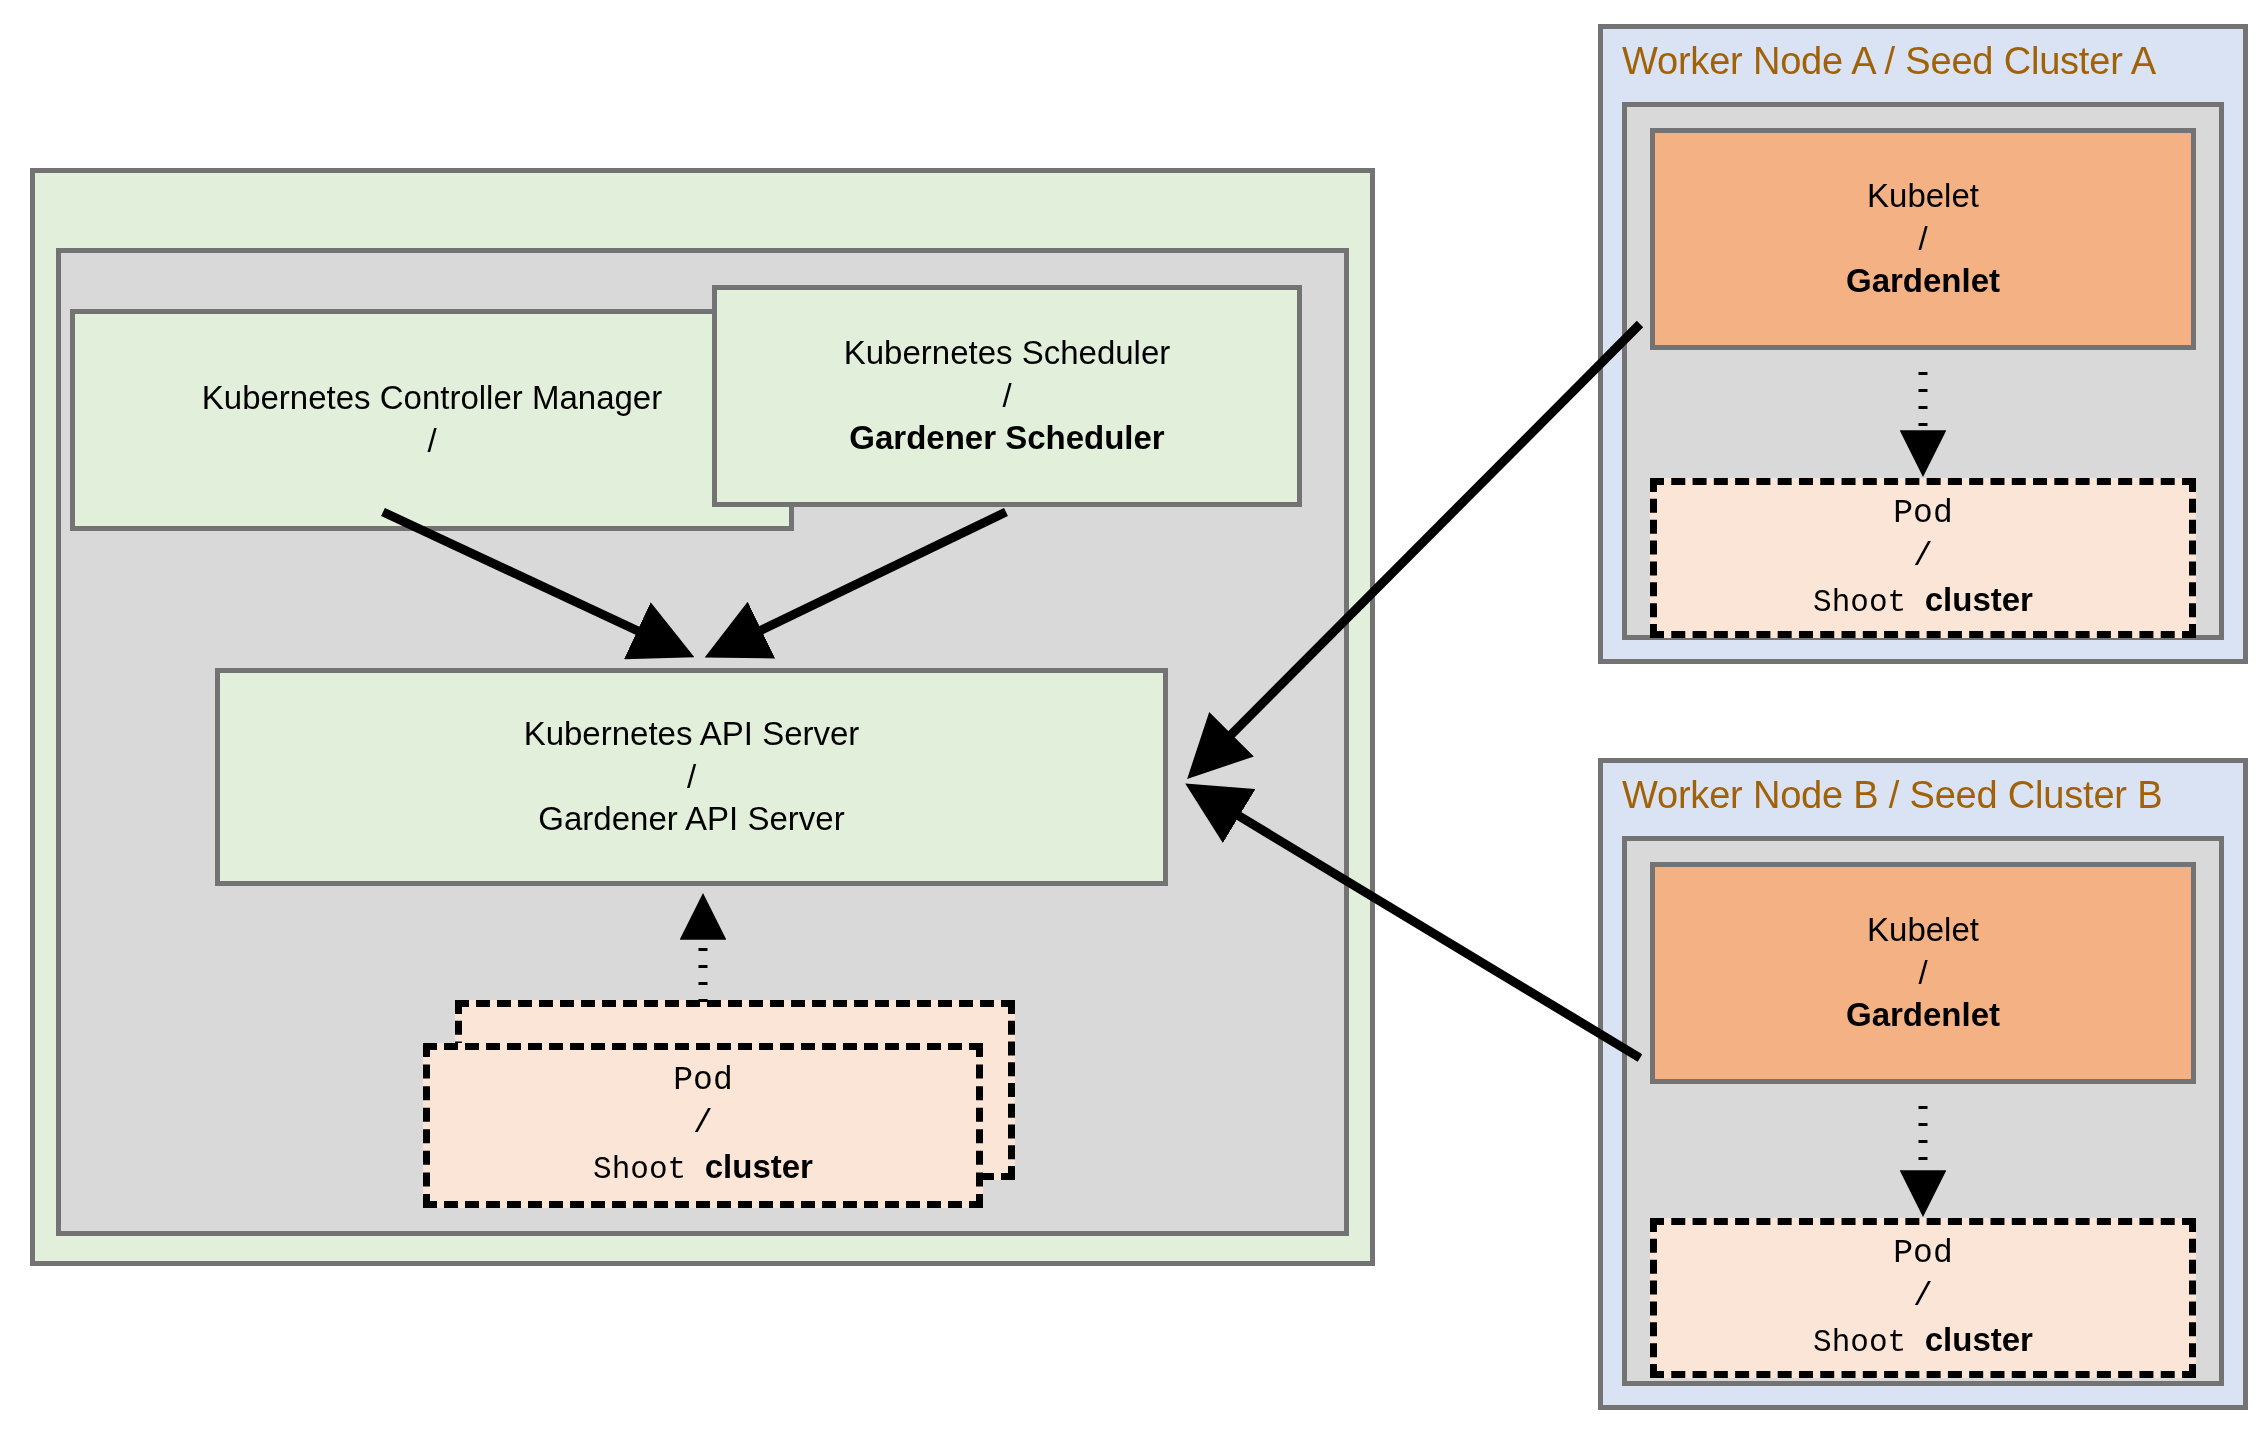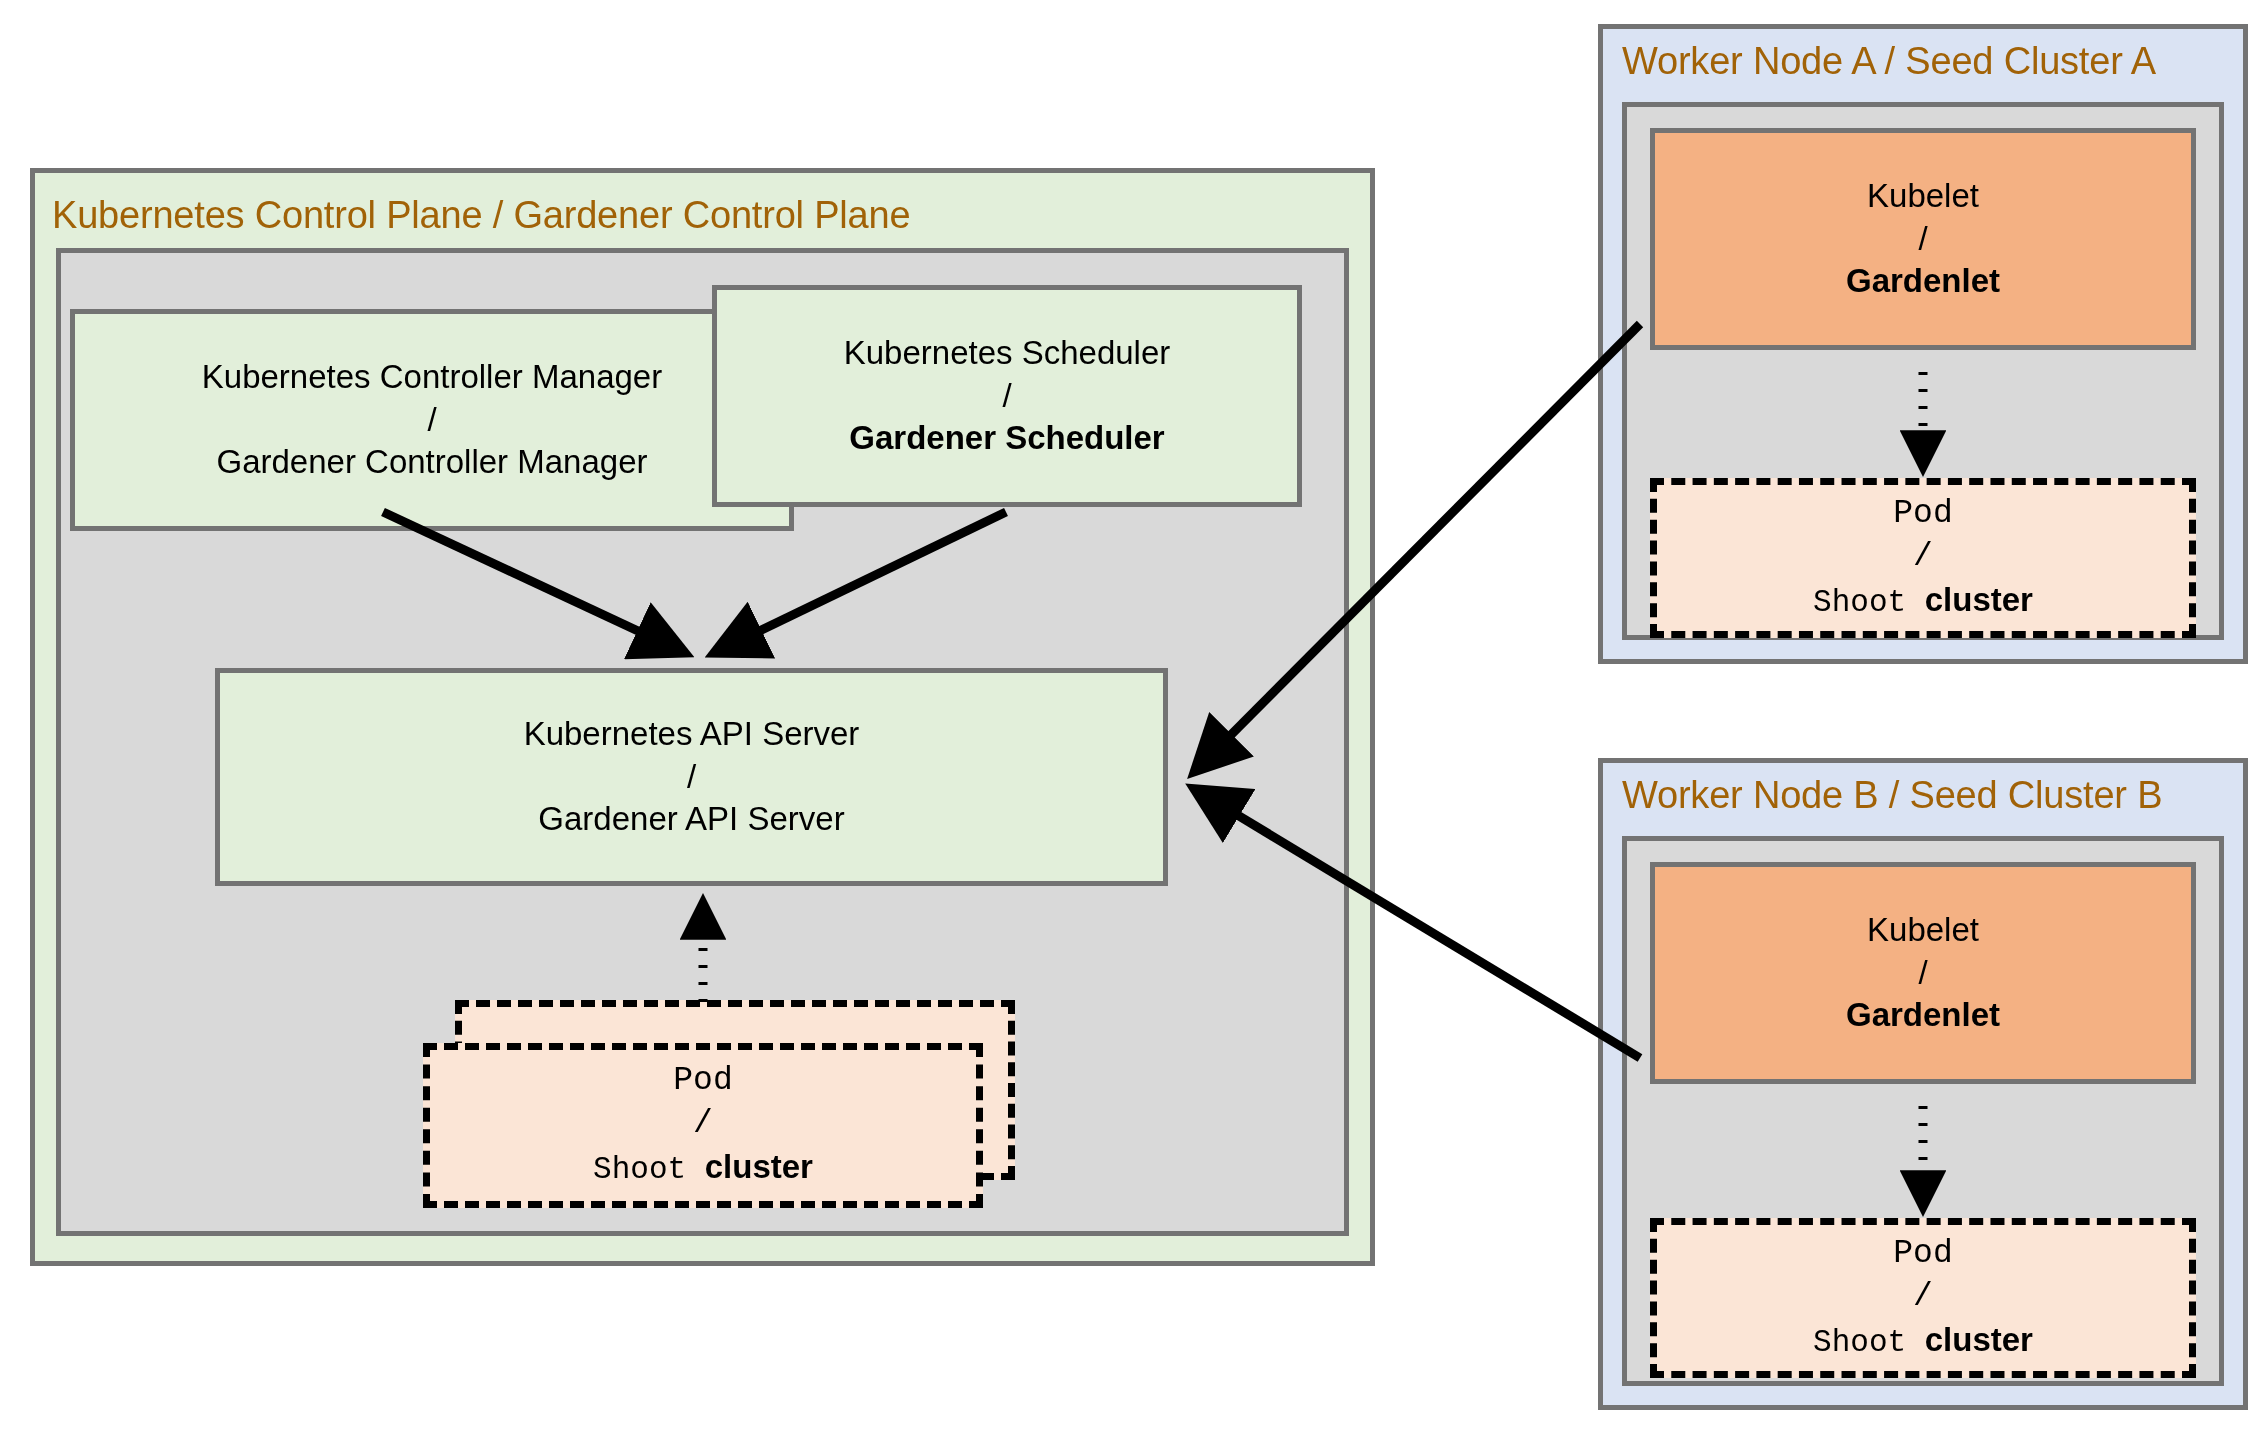--- a/index.html
+++ b/index.html
@@ -48,30 +48,28 @@
   svg.overlay{position:absolute;left:0;top:0;width:2266px;height:1434px;overflow:visible;pointer-events:none;}
 </style>
 </head>
 <body>
 
 <div class="canvas">
 
   <div class="box solid green" style="left:30px; top:168px; width:1345px; height:1098px;">
   </div>
 
-  <div class="group-title" style="left:52px; top:196px;">Kubernetes Control Plane / Gardener Control Plane</div>
 
   <div class="box solid gray" style="left:56px; top:248px; width:1293px; height:988px;">
   </div>
 
   <div class="box solid green" style="left:70px; top:285px; width:724px; height:222px;margin-top:24px;">
     <div class="lbl" style="top:0;bottom:0;">
       <span class="ln">Kubernetes Controller Manager</span>
       <span class="ln">/</span>
-      <span class="ln">Gardener Controller Manager</span>
     </div>
   </div>
 
   <div class="box solid green" style="left:712px; top:285px; width:590px; height:222px;">
     <div class="lbl" style="top:0;bottom:0;">
       <span class="ln">Kubernetes Scheduler</span>
       <span class="ln">/</span>
       <span class="ln b">Gardener Scheduler</span>
     </div>
   </div>

